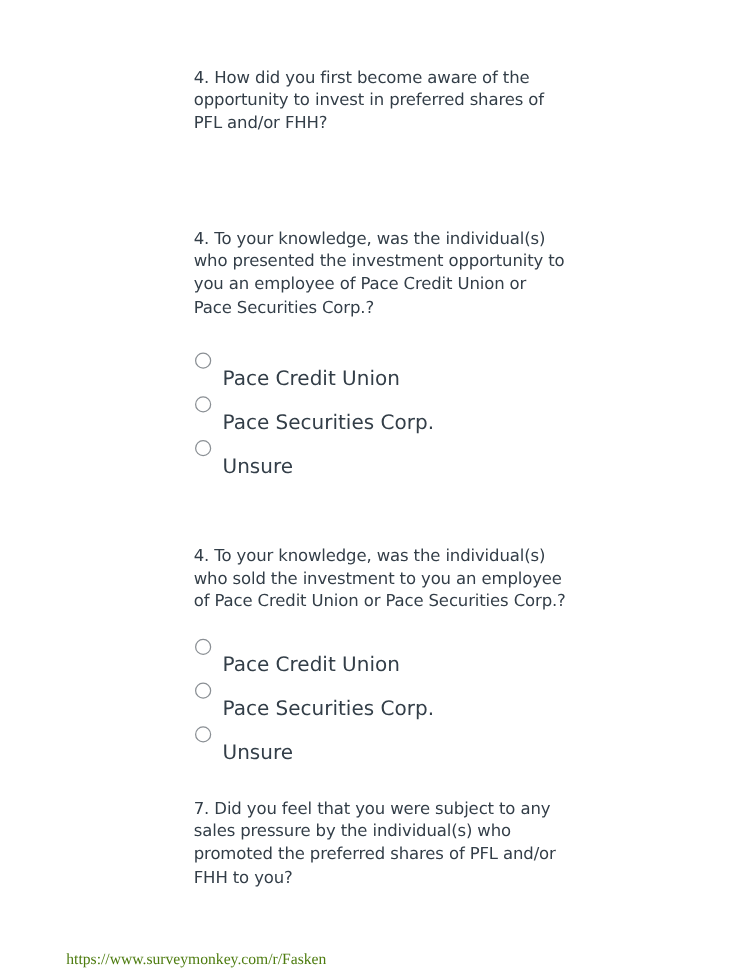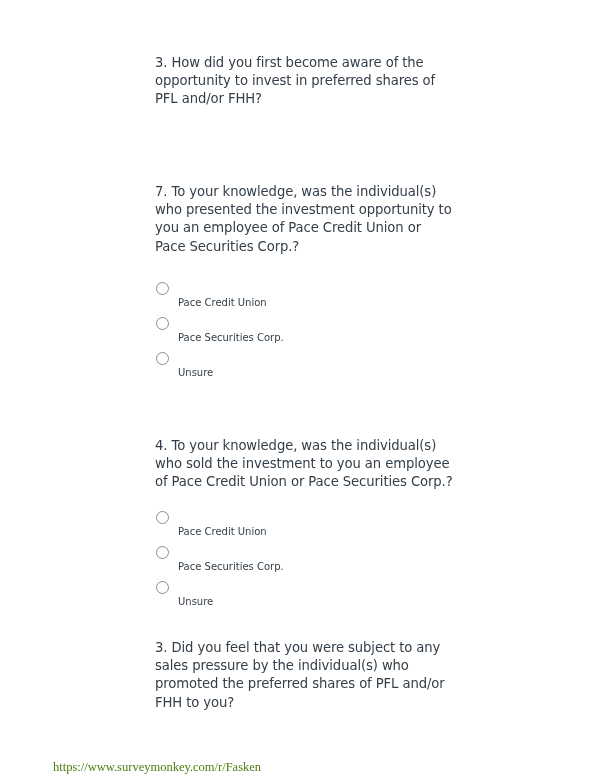--- a/index.html
+++ b/index.html
@@ -1,29 +1,29 @@
 <!DOCTYPE html>
 <html><head>
 <meta charset="utf-8">
 <style>
   html, body { margin:0; padding:0; }
   body { width:600px; height:776px; background:#ffffff; position:relative; overflow:hidden;
          font-family:"DejaVu Sans", sans-serif; color:#333e48; }
   .q { position:absolute; left:155px; width:300px; font-size:13.2px; line-height:18.2px; letter-spacing:-0.1px; }
   .opt { position:absolute; left:156px; height:18px; display:flex; align-items:center; }
   .radio { width:13px; height:13px; border:1.3px solid #8a8f94; border-radius:50%; box-sizing:border-box; margin-right:9px; background:#fff; }
-  .opt-label { font-size:10px; color:#333e48;margin-top:28px; }
+  .opt-label { font-size:16px; color:#333e48;margin-top:28px; }
   .footer { position:absolute; left:53px; top:760px; font-family:"Liberation Serif", serif; font-size:12.5px; color:#4d7c0f; }
 </style>
 </head>
 <body>
 
-<div class="q" style="top:54px;">3. How did you first become aware of the opportunity to invest in preferred shares of PFL and/or FHH?</div>
+<div class="q" style="top:54px;">4. How did you first become aware of the opportunity to invest in preferred shares of PFL and/or FHH?</div>
 
-<div class="q" style="top:183px;">7. To your knowledge, was the individual(s) who presented the investment opportunity to you an employee of Pace Credit Union or Pace Securities Corp.?</div>
+<div class="q" style="top:183px;">4. To your knowledge, was the individual(s) who presented the investment opportunity to you an employee of Pace Credit Union or Pace Securities Corp.?</div>
 <div class="opt" style="top:279px;">
   <span class="radio"></span>
   <span class="opt-label">Pace Credit Union</span>
 </div>
 <div class="opt" style="top:314px;">
   <span class="radio"></span>
   <span class="opt-label">Pace Securities Corp.</span>
 </div>
 <div class="opt" style="top:349px;">
   <span class="radio"></span>
@@ -37,15 +37,15 @@
 </div>
 <div class="opt" style="top:543px;">
   <span class="radio"></span>
   <span class="opt-label">Pace Securities Corp.</span>
 </div>
 <div class="opt" style="top:578px;">
   <span class="radio"></span>
   <span class="opt-label">Unsure</span>
 </div>
 
-<div class="q" style="top:639px;">3. Did you feel that you were subject to any sales pressure by the individual(s) who promoted the preferred shares of PFL and/or FHH to you?</div>
+<div class="q" style="top:639px;">7. Did you feel that you were subject to any sales pressure by the individual(s) who promoted the preferred shares of PFL and/or FHH to you?</div>
 
 <div class="footer">https://www.surveymonkey.com/r/Fasken</div>
 
 </body></html>

